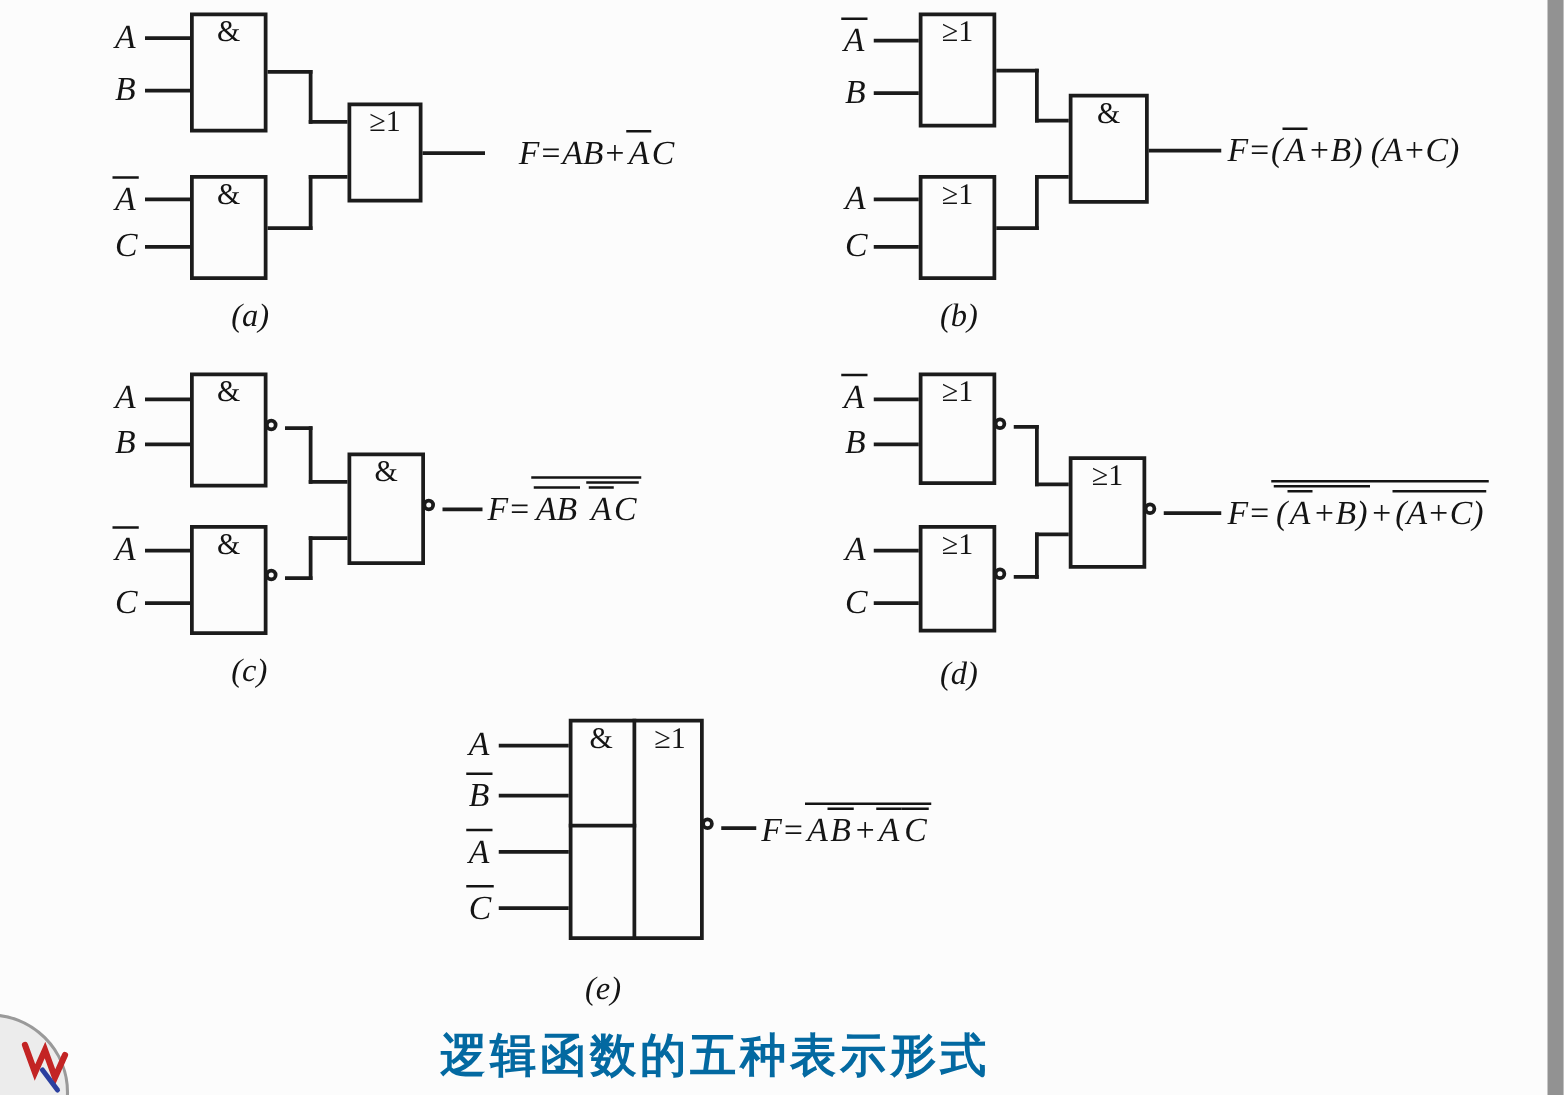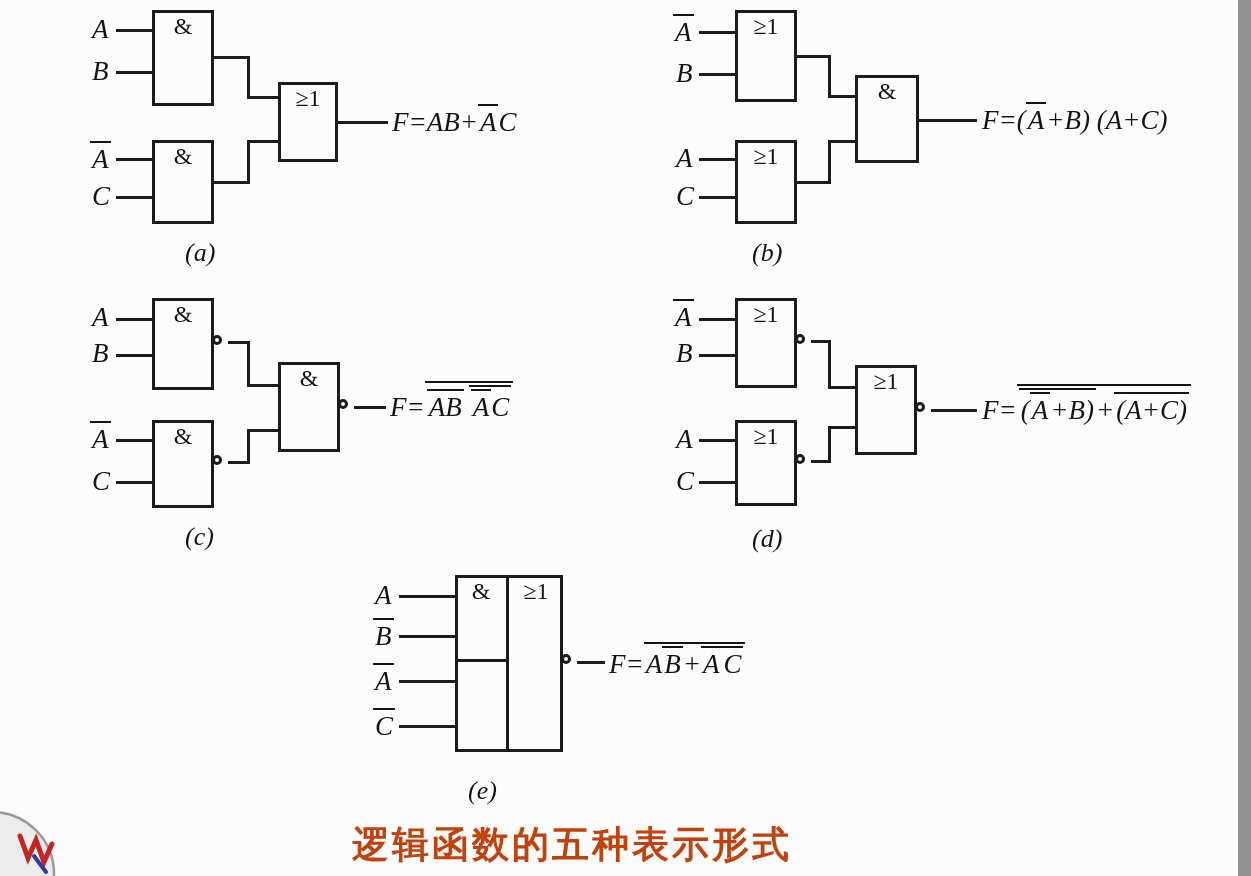--- a/index.html
+++ b/index.html
@@ -21,21 +21,21 @@
   .lbl { font-style:italic; font-size:27px; color:#141414; }
   .ov { border-top:2.5px solid #141414; padding:2px 2px 0 2px; display:inline-block; line-height:1.05; }
   
   .bubble { position:absolute; width:10px; height:10px; border:3px solid #1b1b1b; border-radius:50%; background:#fcfcfc; }
   
   .formula { position:absolute; font-style:italic; font-size:27px; white-space:nowrap; color:#141414; }
   .gap { display:inline-block; width:5px; }
   
   .sublabel { position:absolute; font-style:italic; font-size:26px; color:#141414; }
   
-  .caption { position:absolute; left:352px; top:820px; font-size:37px; font-weight:bold; letter-spacing:3px; color:#c2410c; font-family:Liberation Sans, sans-serif; }
+  .caption { position:absolute; left:352px; top:820px; font-size:37px; font-weight:bold; letter-spacing:3px; color:#0369a1; font-family:Liberation Sans, sans-serif; }
   
   .edge-strip { position:absolute; right:0; top:0; width:13px; height:876px; background:#929292; }
   .watermark { position:absolute; left:-42px; top:794px; }
 </style>
 </head>
 <body>
 
 <div class="stage">
 
   <div>
@@ -58,21 +58,21 @@
     <div class="v" style="left:247px;top:56px;height:43px"></div>
     <div class="h" style="left:247px;top:96px;width:31px"></div>
     <div class="h" style="left:214px;top:181px;width:36px"></div>
     <div class="v" style="left:247px;top:140px;height:44px"></div>
     <div class="h" style="left:247px;top:140px;width:31px"></div>
 
     <div class="gate" style="left:278px;top:82px;width:60px;height:80px"></div>
     <span class="glabel" style="left:278px;top:85px;width:60px">≥1</span>
 
     <div class="h" style="left:338px;top:121px;width:50px"></div>
-    <div class="formula" style="left:392px;top:104px"><span>F=AB+</span><span class="ov">A</span><span>C</span></div>
+    <div class="formula" style="left:415px;top:104px"><span>F=AB+</span><span class="ov">A</span><span>C</span></div>
     <span class="sublabel" style="left:185px;top:238px">(a)</span>
   </div>
 
   <div>
     <span class="inlbl" style="left:673px;top:14px"><span class="lbl ov">A</span></span>
     <span class="inlbl" style="left:676px;top:58px"><span class="lbl">B</span></span>
     <span class="inlbl" style="left:676px;top:143px"><span class="lbl">A</span></span>
     <span class="inlbl" style="left:676px;top:181px"><span class="lbl">C</span></span>
 
     <div class="h" style="left:699px;top:31px;width:36px"></div>

